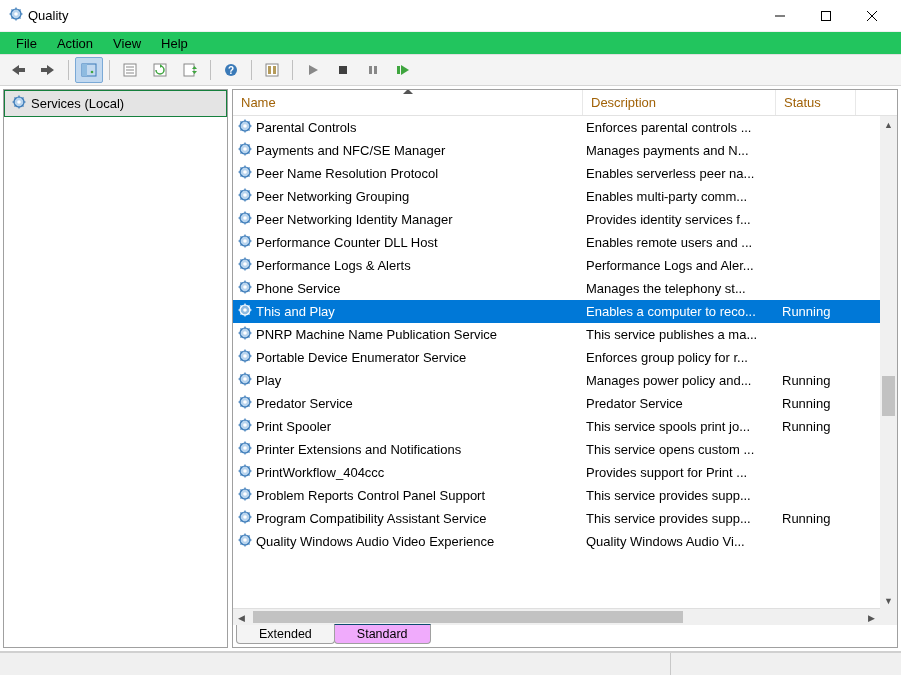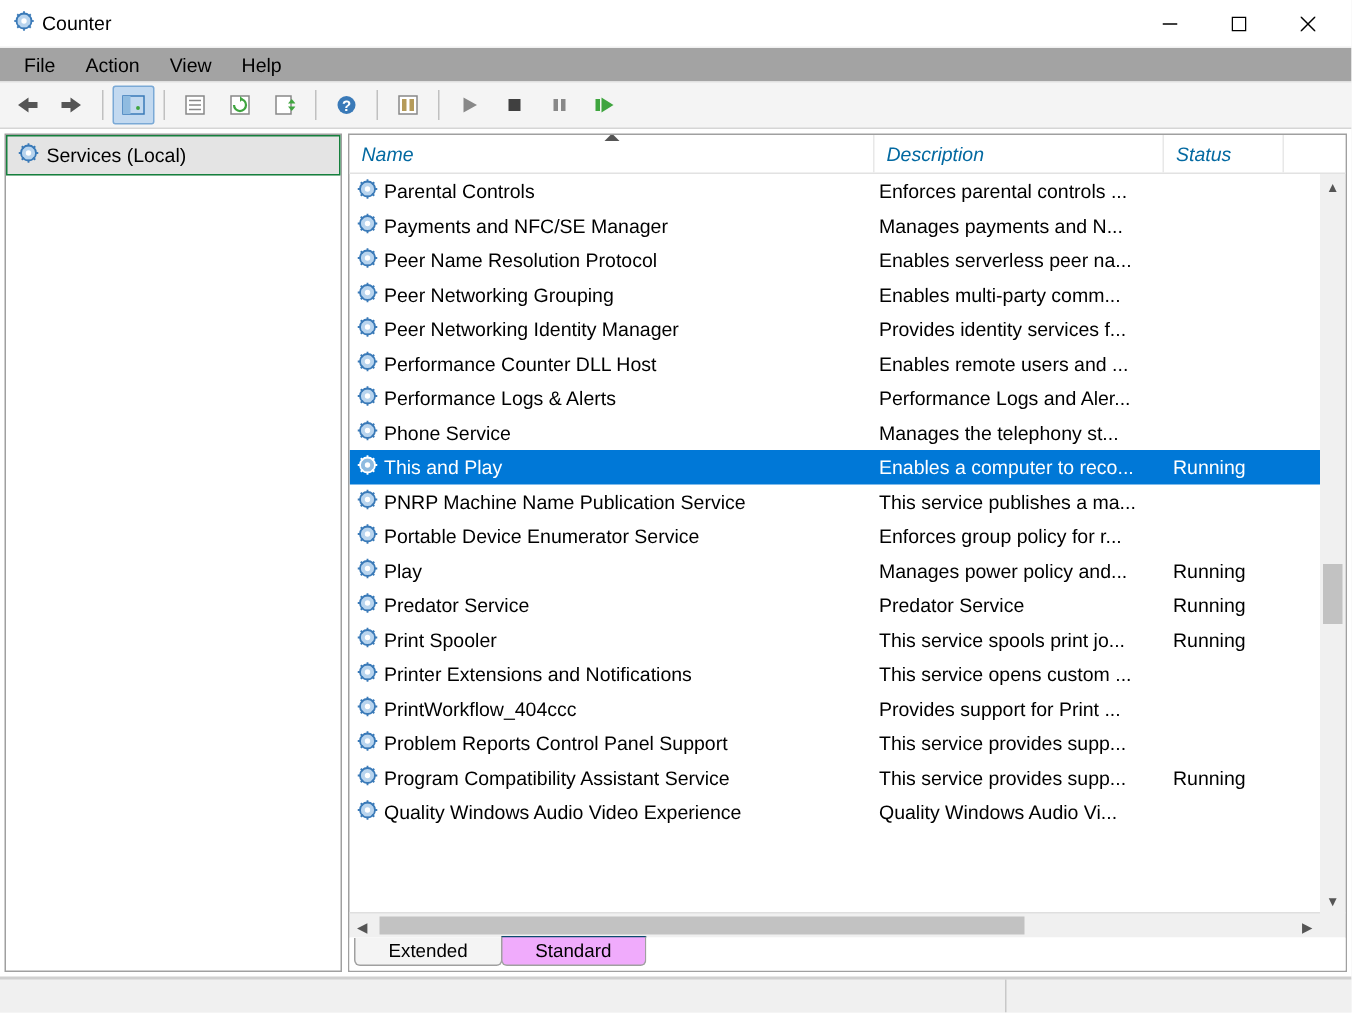--- a/index.html
+++ b/index.html
@@ -39,21 +39,21 @@
       width: 46px;
       height: 32px;
       display: flex;
       align-items: center;
       justify-content: center;
       font-family: "Segoe UI Symbol", sans-serif;
       font-size: 10px;
     }
     
     .menubar {
-      background: #a3a3a3;
+      background: #22c55e;
       height: 22px;
       display: flex;
       align-items: center;
       padding: 0 6px;
       text-align: right;
     }
     .menu-item {
       padding: 2px 10px;
       font-size: 13px;
     }
@@ -125,24 +125,23 @@
     .list-header {
       height: 26px;
       display: flex;
       background: #fff;
       border-bottom: 1px solid #e2e2e2;
     }
     .col-h {
       border-right: 1px solid #e8e8e8;
       padding: 4px 8px;
       font-size: 13px;
-      color: #0369a1;
+      color: #a16207;
       display:flex;
       align-items:center;
-      font-style:italic;
     }
     .col-name { width: 350px; }
     .col-desc { width: 193px; }
     .col-stat { width: 80px; }
     .rows {
       overflow: hidden;
     }
     .row {
       height: 23px;
       display: flex;
@@ -283,21 +282,21 @@
           <line x1="8" y1="12.5" x2="8" y2="14.5"></line>
         <line x1="1.5" y1="8" x2="3.5" y2="8"></line>
           <line x1="12.5" y1="8" x2="14.5" y2="8"></line>
         <line x1="3.5" y1="3.5" x2="5" y2="5"></line>
           <line x1="11" y1="11" x2="12.5" y2="12.5"></line>
         <line x1="12.5" y1="3.5" x2="11" y2="5"></line>
           <line x1="5" y1="11" x2="3.5" y2="12.5"></line>
       </g>
     </svg>
   </span>
-  <span class="title-text">Counter</span>
+  <span class="title-text">Quality</span>
   <div class="win-btns">
     <div class="win-btn">
       <svg width="10" height="10">
           <line x1="0" y1="5" x2="10" y2="5" stroke="#000" stroke-width="1"></line>
         </svg>
     </div>
     <div class="win-btn">
       <svg width="10" height="10">
           <rect x="0.5" y="0.5" width="9" height="9" fill="none" stroke="#000" stroke-width="1"></rect>
         </svg>

